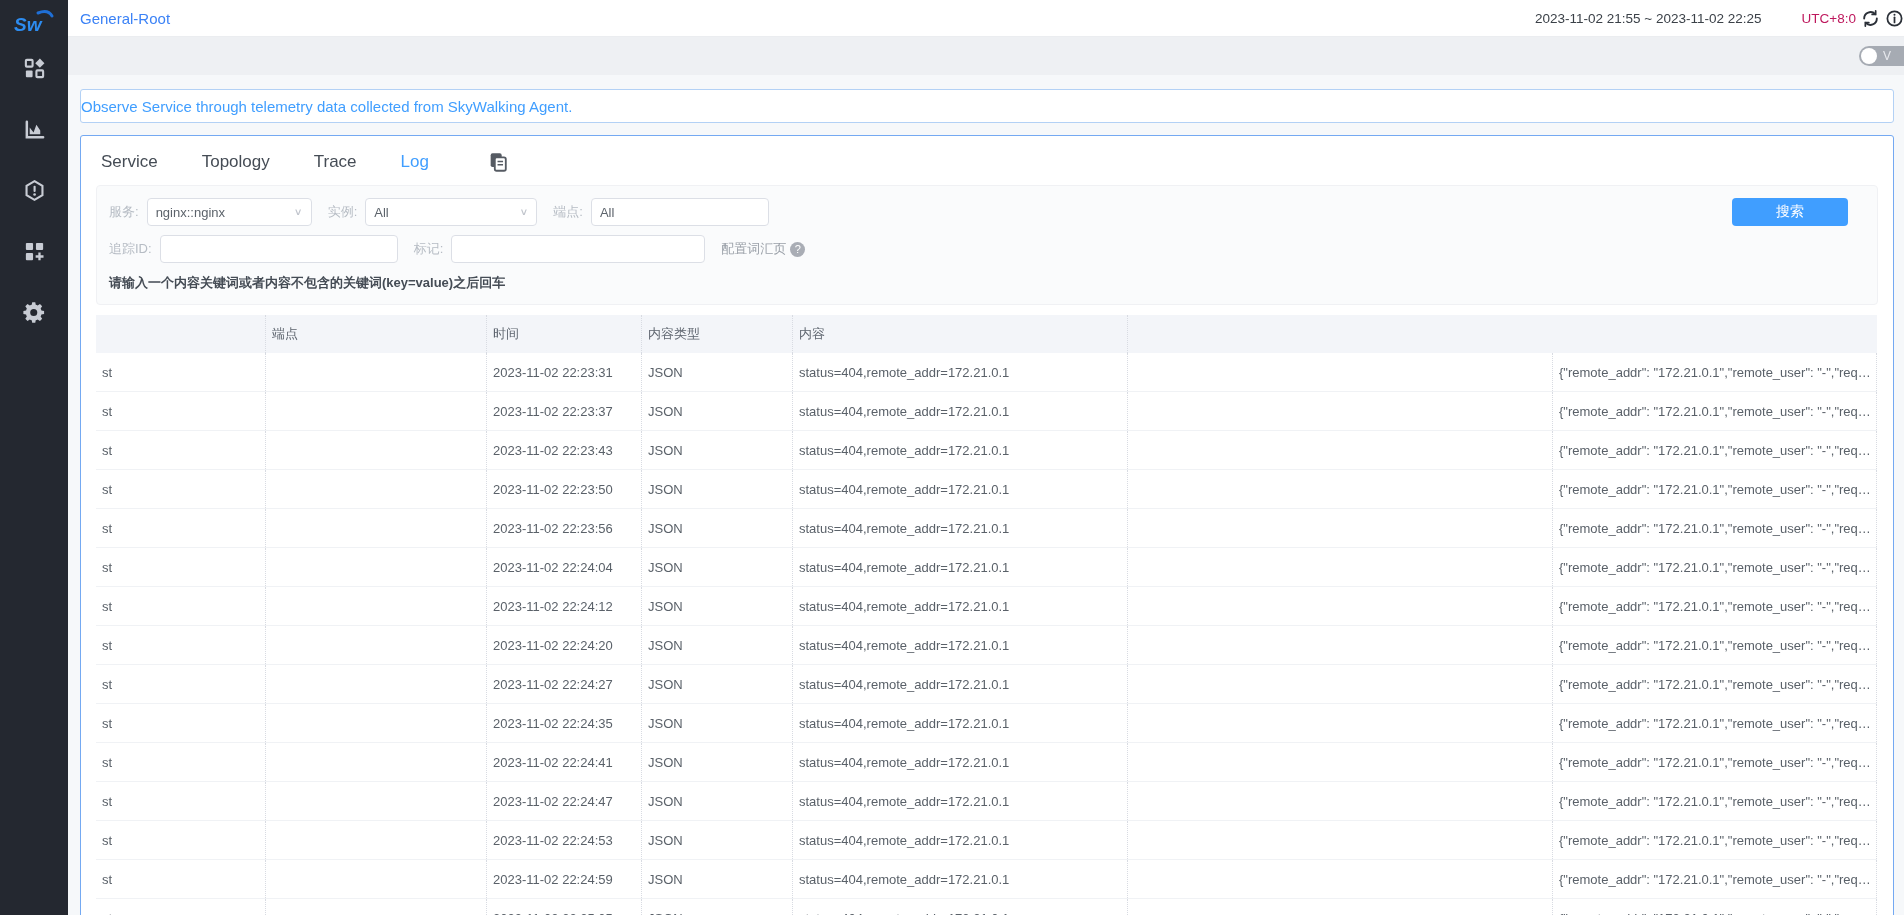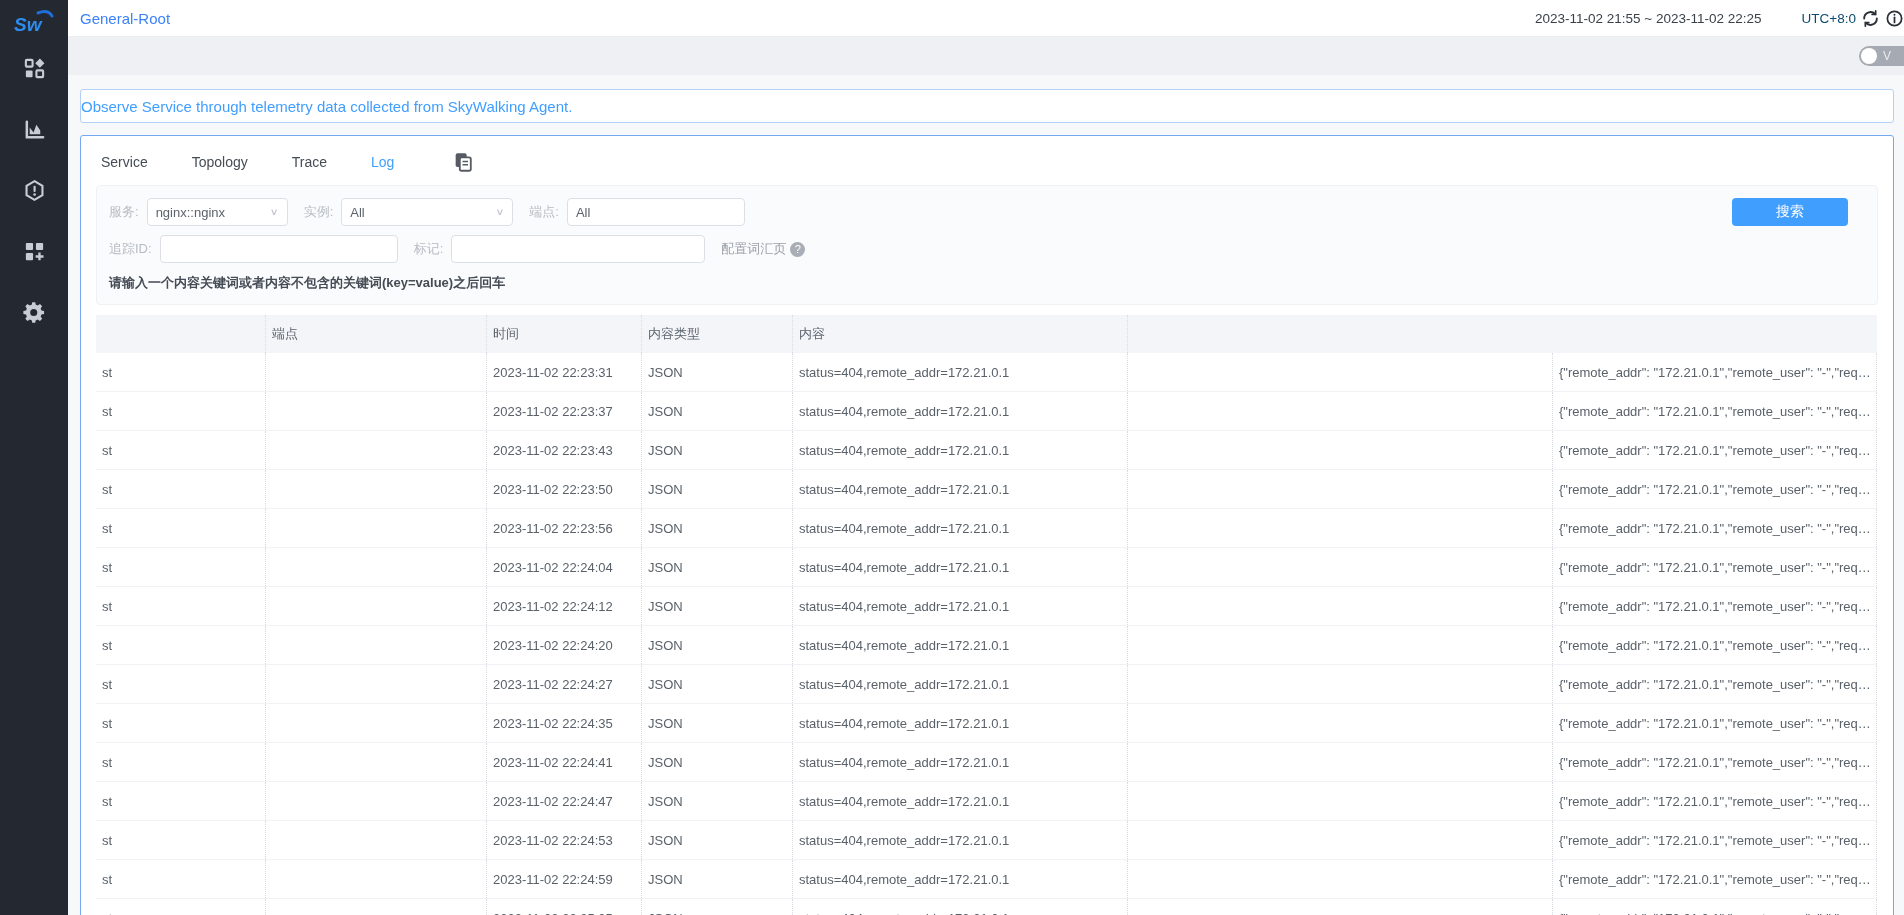--- a/index.html
+++ b/index.html
@@ -17,54 +17,54 @@
   .side-icon svg { display:block; }
 
   
   .main { position:absolute; left:68px; top:0; right:0; bottom:0; }
 
   .topbar { height:37px; background:#ffffff; border-bottom:1px solid #ebedf0; display:flex; align-items:center;
             padding:0 10px 0 12px; overflow:hidden; }
   .topbar-title { font-size:15px; color:#3b82f6; flex:0 0 auto;text-align:right; }
   .topbar-right { margin-left:auto; display:flex; align-items:center; gap:4px; }
   .time-range { font-size:13.5px; color:#3b4148; }
-  .timezone { font-size:13.5px; color:#0c4a6e; margin-left:36px; }
+  .timezone { font-size:13.5px; color:#be185d; margin-left:36px; }
   .tb-icon { width:20px; height:20px; display:flex; align-items:center; justify-content:center; cursor:pointer; }
   .info-clip { margin-right:-10px; }
 
   .graybar { position:relative; height:38px; background:#eef0f3; overflow:hidden; }
   .toggle { position:absolute; right:-31px; top:9px; width:76px; height:20px; border-radius:10px; background:#a6abb3;
             display:flex; align-items:center; cursor:pointer; }
   .toggle-knob { width:16px; height:16px; border-radius:50%; background:#ffffff; margin-left:2px; }
   .toggle-label { color:#e8eaee; font-size:12px; margin-left:6px; }
 
   .content { padding:14px 10px 0 12px; }
 
   .banner-card { height:34px; background:#ffffff; border:1px solid #b3d1f5; border-radius:3px;
                  display:flex; align-items:center; }
   .banner-text { color:#409eff; font-size:15px; }
 
   .panel { margin-top:12px; background:#ffffff; border:1px solid #74a9f2; border-radius:3px; height:800px; overflow:hidden; }
 
   .tabs-row { display:flex; align-items:center; padding:15px 0 6px 20px; }
-  .tab { font-size:14px; color:#454c55; margin-right:44px; cursor:pointer; }
+  .tab { font-size:17px; color:#454c55; margin-right:44px; cursor:pointer; }
   .tab.active { color:#409eff; }
   .tab-copy { width:22px; height:22px; margin-left:14px; cursor:pointer; }
 
   
   .filter-card { position:relative; margin:6px 15px 0 15px; background:#fafbfc; border:1px solid #f0f1f4;
                  border-radius:4px; padding:12px 14px 12px 12px; }
   .f-row { display:flex; align-items:center; }
   .f-row2 { margin-top:9px; }
   .f-label { font-size:13px; color:#b6bcc4; margin-right:8px; white-space:nowrap; }
   .f-select, .f-input { height:28px; background:#ffffff; border:1px solid #dcdfe6; border-radius:4px;
                         display:flex; align-items:center; padding:0 8px; font-size:13px; color:#5c636b; cursor:pointer; }
   .f-select { justify-content:space-between; }
   .chev { color:#c0c4cc; font-size:12px; transform:scaleY(0.8); }
-  .w-service { width:141px; } .w-instance { width:172px; margin-right:16px; } .w-endpoint { width:178px; }
+  .w-service { width:165px; } .w-instance { width:172px; margin-right:16px; } .w-endpoint { width:178px; }
   .w-trace { width:238px; } .w-tag { width:254px; }
   .ml16 { margin-left:16px; }
   .config-link { font-size:13px; color:#9aa0a8; margin-left:16px; cursor:pointer; }
   .q-icon { width:15px; height:15px; border-radius:50%; background:#a9adb5; color:#ffffff; font-size:11px;
             display:inline-flex; align-items:center; justify-content:center; margin-left:4px; cursor:pointer; vertical-align:-2px; }
   .hint { margin-top:11px; font-size:13px; font-weight:bold; color:#454c55; }
   .search-btn { position:absolute; right:29px; top:12px; width:116px; height:28px; background:#409eff; border:none;
                 border-radius:4px; color:#ffffff; font-size:14px; cursor:pointer;
                 font-family:"Liberation Sans","DejaVu Sans",sans-serif; }
 

